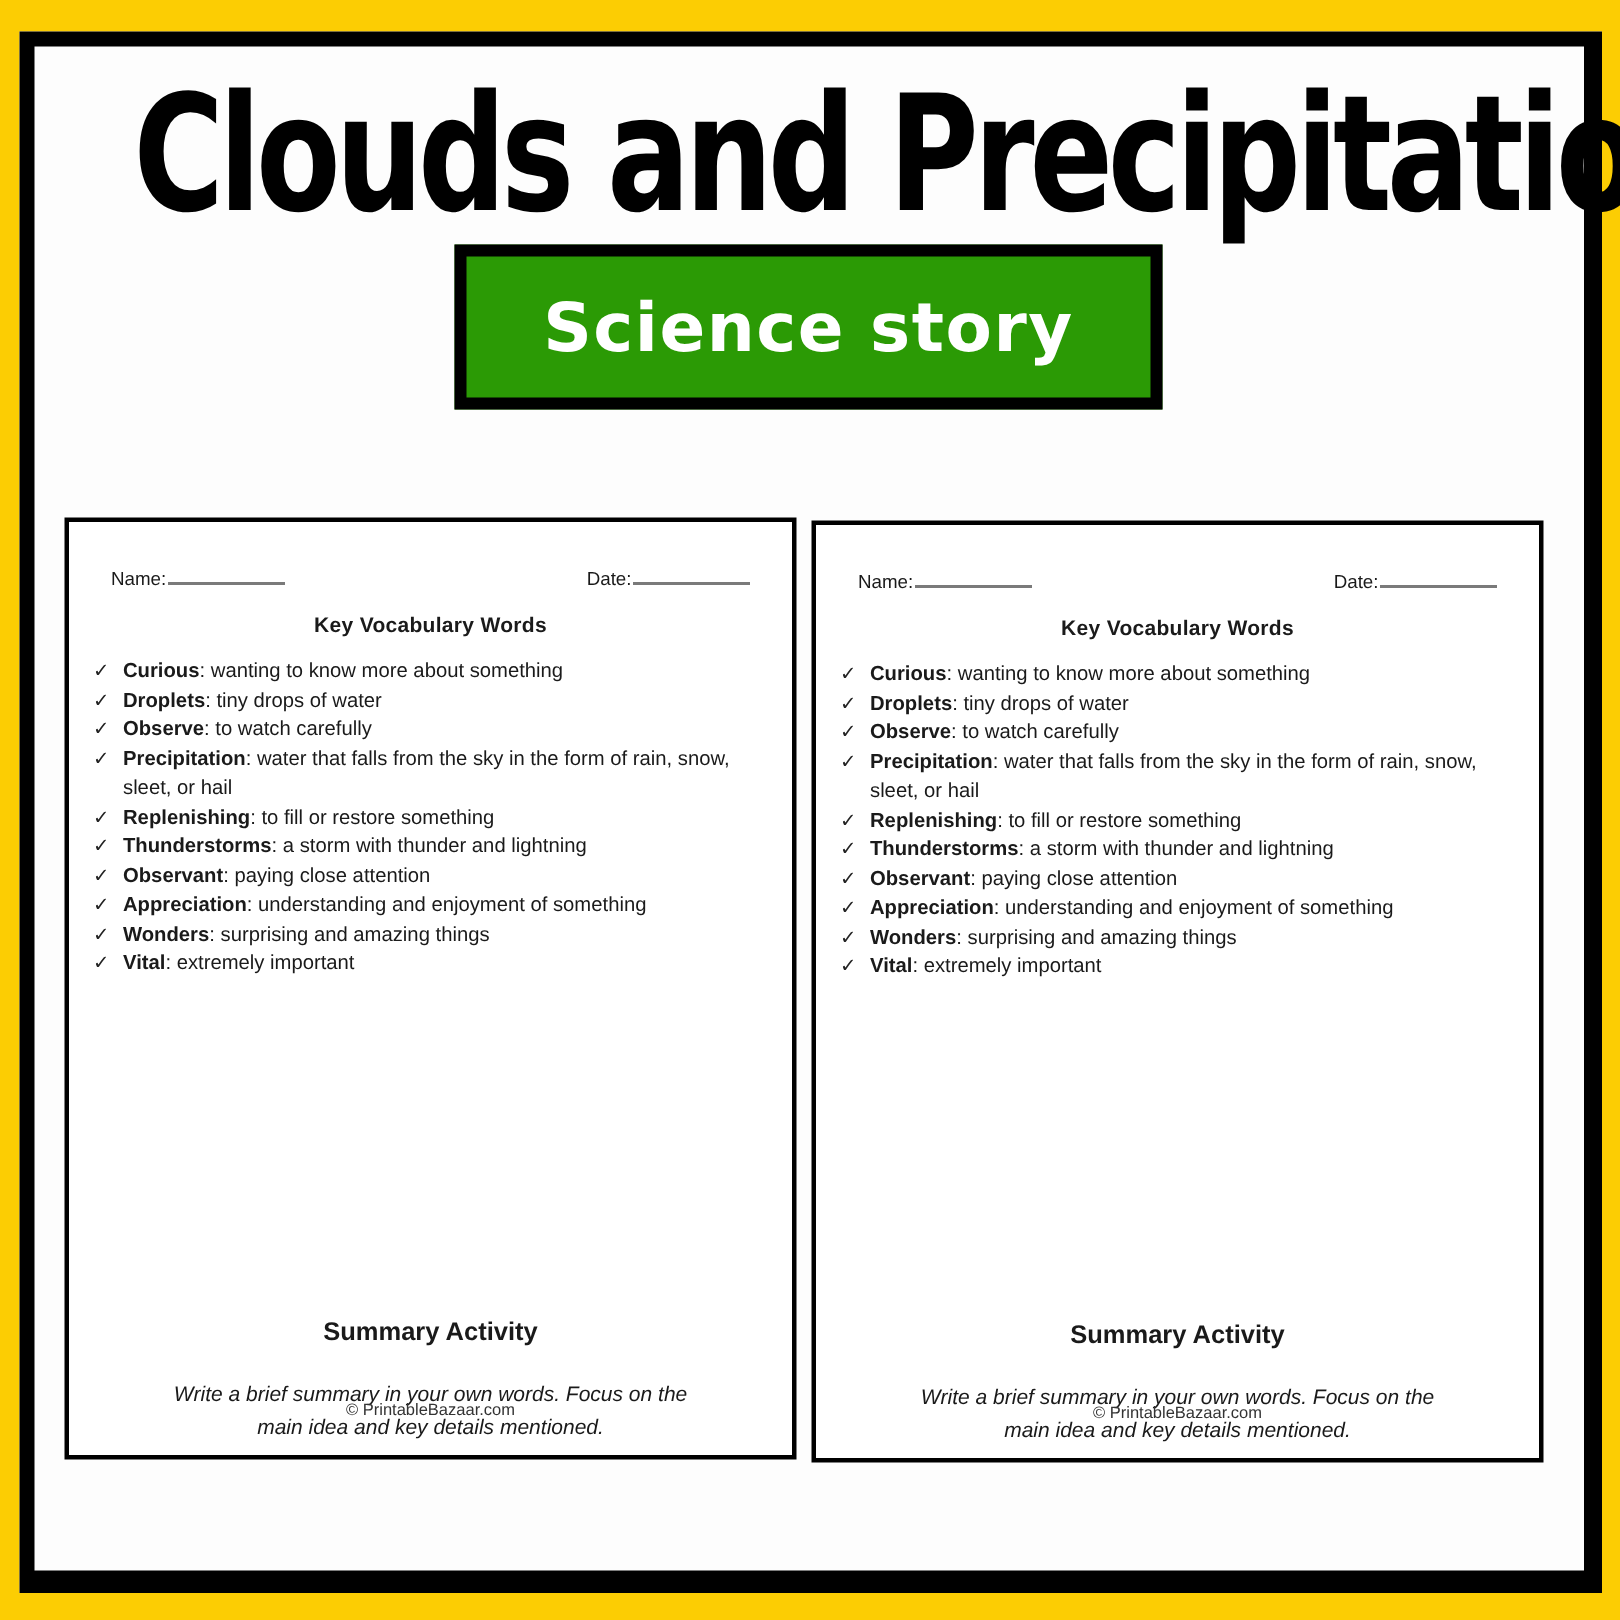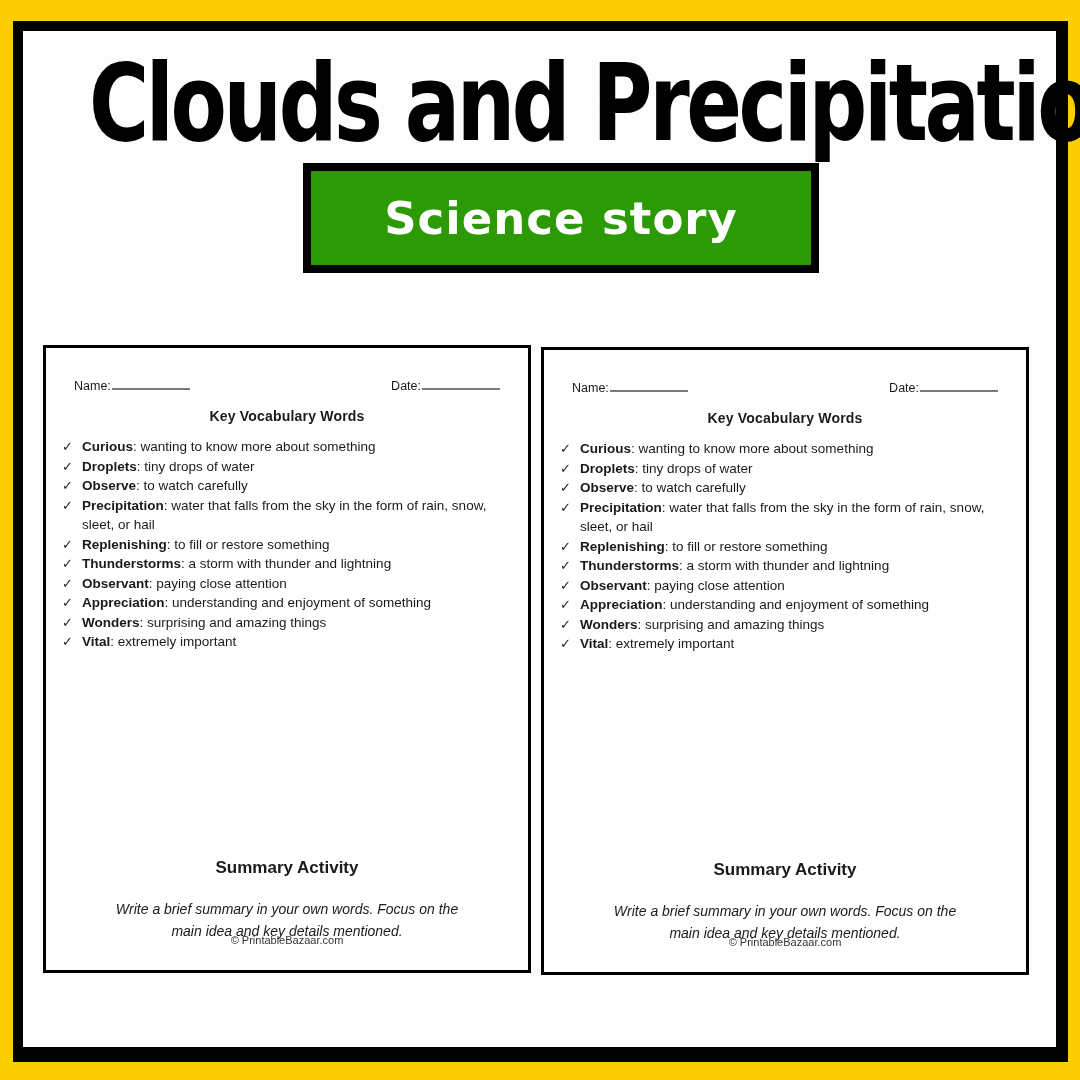--- a/index.html
+++ b/index.html
@@ -30,21 +30,21 @@
     display: inline-block; margin: 0;
     font-family: "DejaVu Sans", sans-serif;
     font-weight: bold; font-size: 96px; letter-spacing: -4px;
     color: #000; white-space: nowrap;
     transform-origin: 50% 0;
   }
 
   
   .banner {
     position: absolute; left: 303px; top: 163px;
-    width: 516px; height: 110px;
+    width: 472px; height: 110px;
     box-sizing: border-box;
     border: 8px solid #000;
     display: flex; align-items: center; justify-content: center;
   }
   .banner-label {
     font-family: "DejaVu Sans", sans-serif;
     font-weight: bold; font-size: 45px; letter-spacing: 1px;
   }
 
   
@@ -77,21 +77,21 @@
   .vlist li {
     position: relative; padding-left: 22px;
     font-size: 13.5px; line-height: 19.5px;
   }
   .chk {
     position: absolute; left: 2px; top: 0;
     font-size: 13px; color: #222;
   }
 
   .summary {
-    position: absolute; left: 0; right: 0; top: 510px;
+    position: absolute; left: 0; right: 0; top: 530px;
     text-align: center;
   }
   .summary h3 { margin: 0; font-size: 17px; font-weight: bold; }
   .summary p  { margin: 20px auto 0; font-size: 14px; line-height: 22px; max-width: 368px; font-style: italic; }
 
   .pfooter {
     position: absolute; left: 0; right: 0; bottom: 24px;
     text-align: center; font-size: 11px; color: #333;
   }
 </style>

